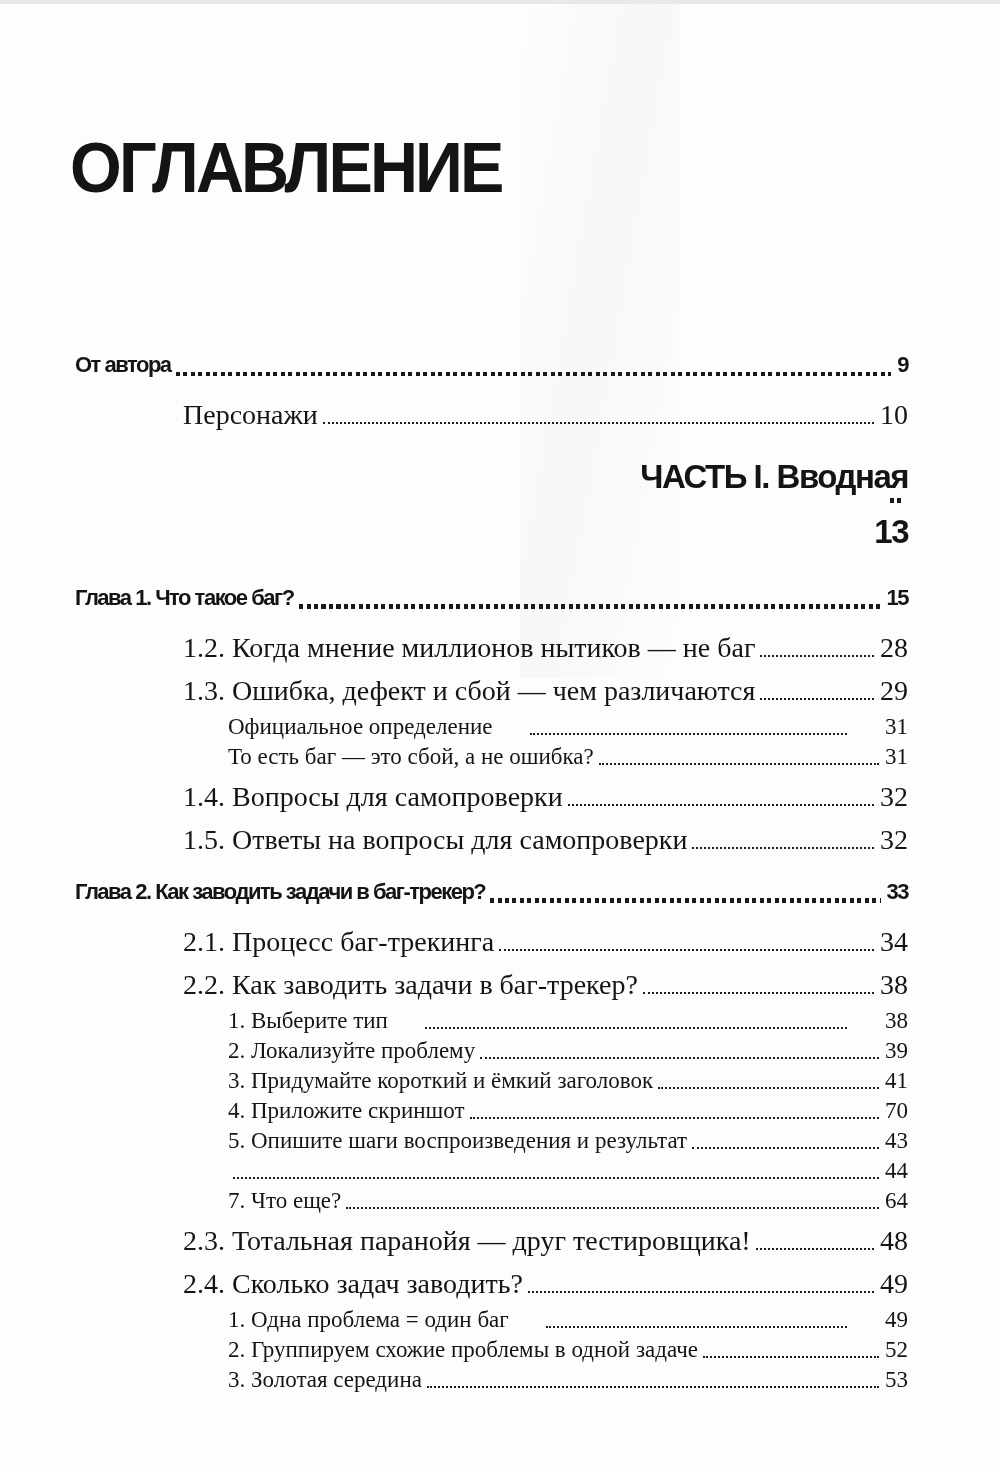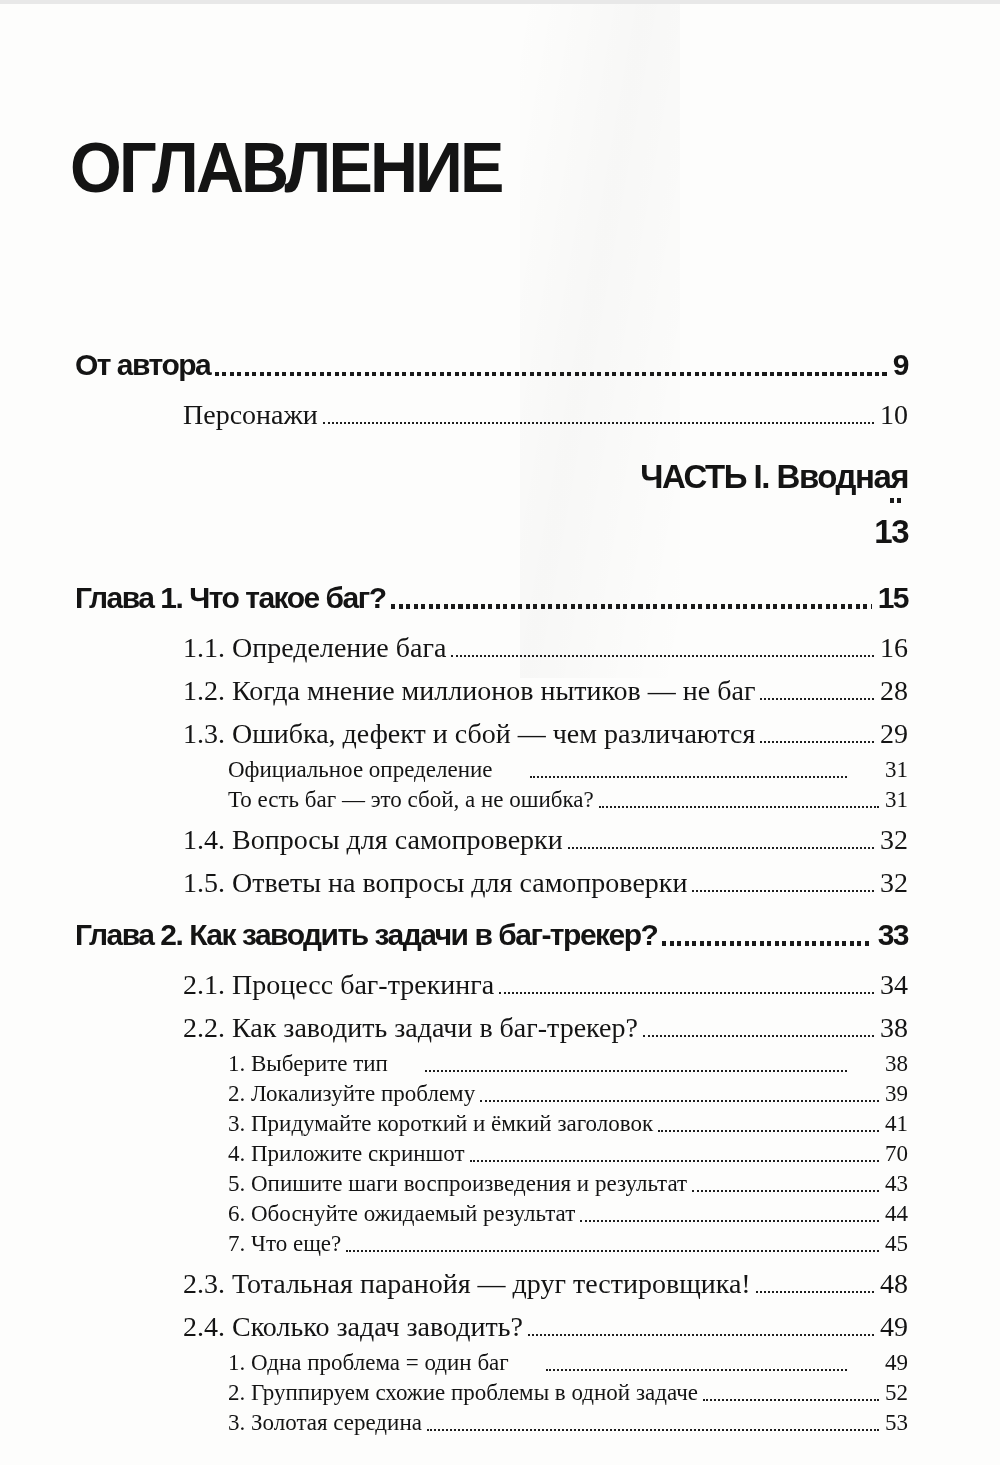--- a/index.html
+++ b/index.html
@@ -56,21 +56,21 @@
     margin: 0 6px 0 5px;
   }
 
   
   .e-part, .e-h1 {
     font-family: "Liberation Sans", sans-serif;
     font-weight: bold;
     letter-spacing: -1.5px;
   }
   .e-part { font-size: 33px; line-height: 42px; flex-direction: column; }
-  .e-h1   { font-size: 30px; line-height: 38px; }
+  .e-h1   { font-size: 22px; line-height: 38px; }
   .e-part .leader, .e-h1 .leader {
     height: 4.5px;
     margin-bottom: 8px;
     background-image: repeating-linear-gradient(to right,
       #1a1a1a 0px, #1a1a1a 4px, transparent 4px, transparent 7.5px);
   }
 
   
   .e-l1, .e-l2 {
     font-family: "Liberation Serif", serif;
@@ -126,25 +126,20 @@
     <span class="leader"></span>
     <span class="pagenum">13</span>
   </div>
 
   <div class="entry e-h1">
     <span class="label">Глава 1. Что такое баг?</span>
     <span class="leader"></span>
     <span class="pagenum">15</span>
   </div>
 
-  <div class="entry e-l1">
-    <span class="label">1.1. Определение бага</span>
-    <span class="leader"></span>
-    <span class="pagenum">16</span>
-  </div>
 
   <div class="entry e-l1">
     <span class="label">1.2. Когда мнение миллионов нытиков — не баг</span>
     <span class="leader"></span>
     <span class="pagenum">28</span>
   </div>
 
   <div class="entry e-l1">
     <span class="label">1.3. Ошибка, дефект и сбой — чем различаются</span>
     <span class="leader"></span>
@@ -217,29 +212,28 @@
     <span class="pagenum">70</span>
   </div>
 
   <div class="entry e-l2">
     <span class="label">5. Опишите шаги воспроизведения и результат</span>
     <span class="leader"></span>
     <span class="pagenum">43</span>
   </div>
 
   <div class="entry e-l2">
-    <span class="label">6. Обоснуйте ожидаемый результат</span>
     <span class="leader"></span>
     <span class="pagenum">44</span>
   </div>
 
   <div class="entry e-l2">
     <span class="label">7. Что еще?</span>
     <span class="leader"></span>
-    <span class="pagenum">45</span>
+    <span class="pagenum">64</span>
   </div>
 
   <div class="entry e-l1">
     <span class="label">2.3. Тотальная паранойя — друг тестировщика!</span>
     <span class="leader"></span>
     <span class="pagenum">48</span>
   </div>
 
   <div class="entry e-l1">
     <span class="label">2.4. Сколько задач заводить?</span>

